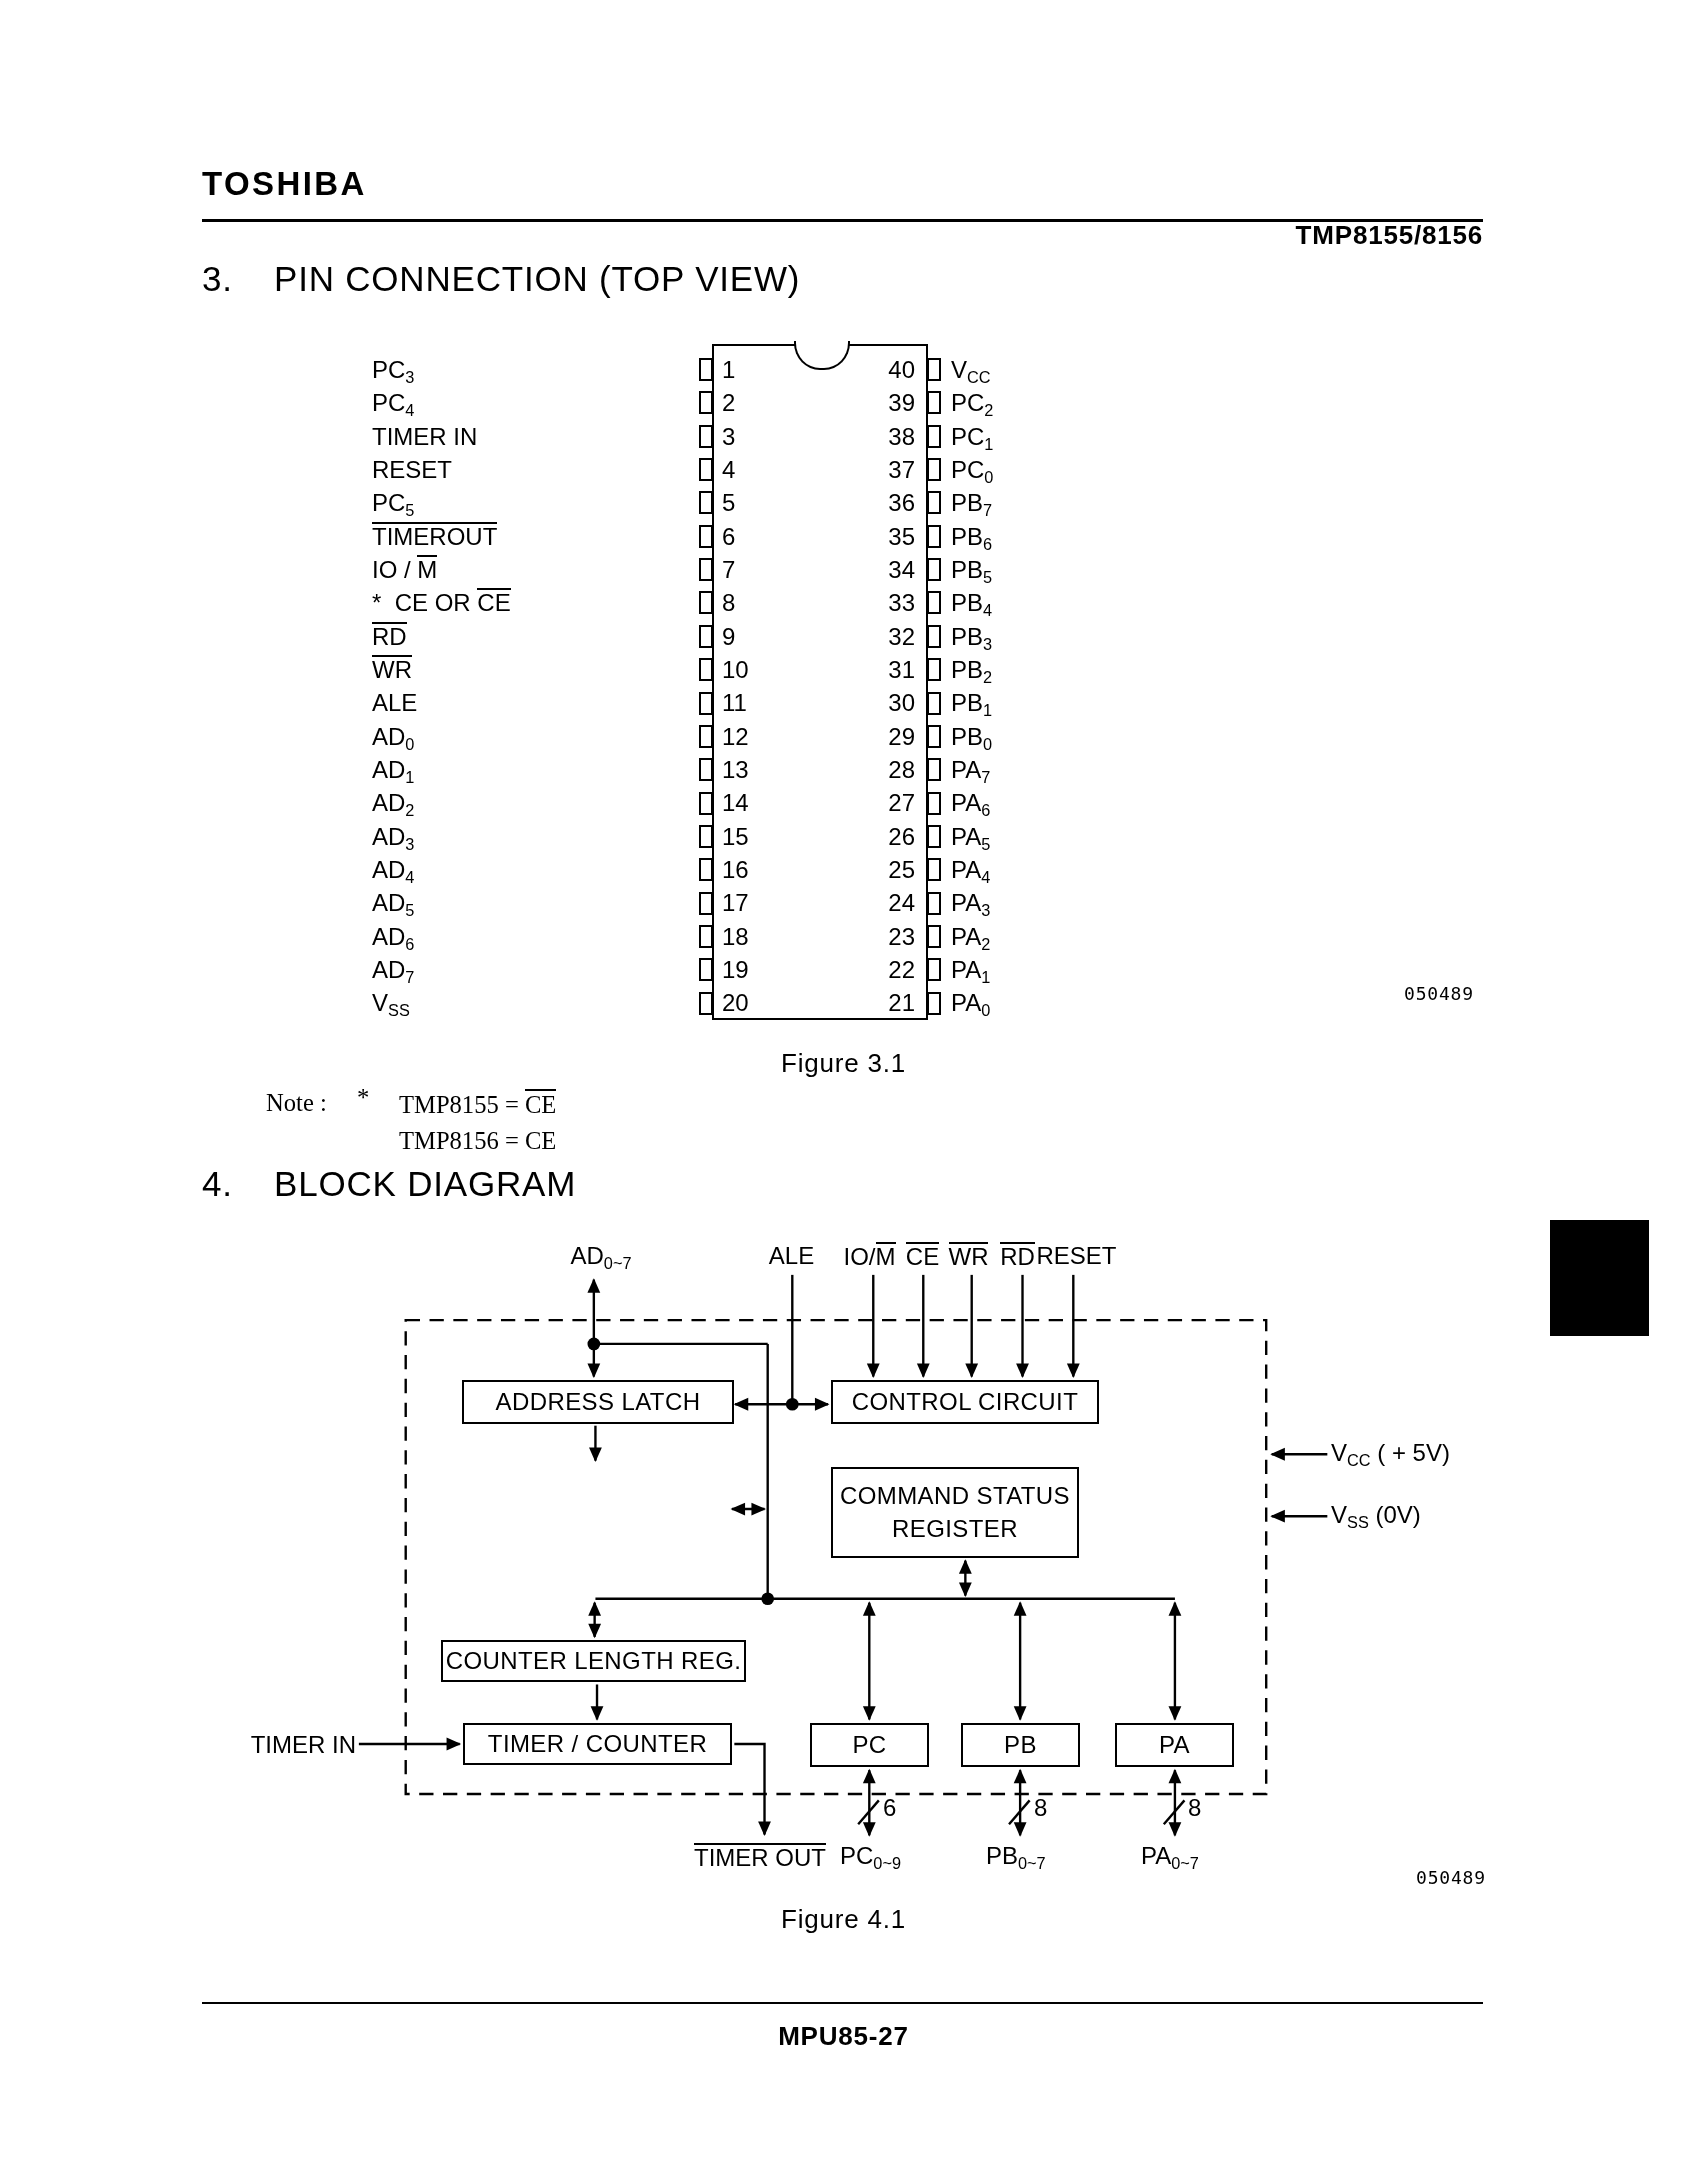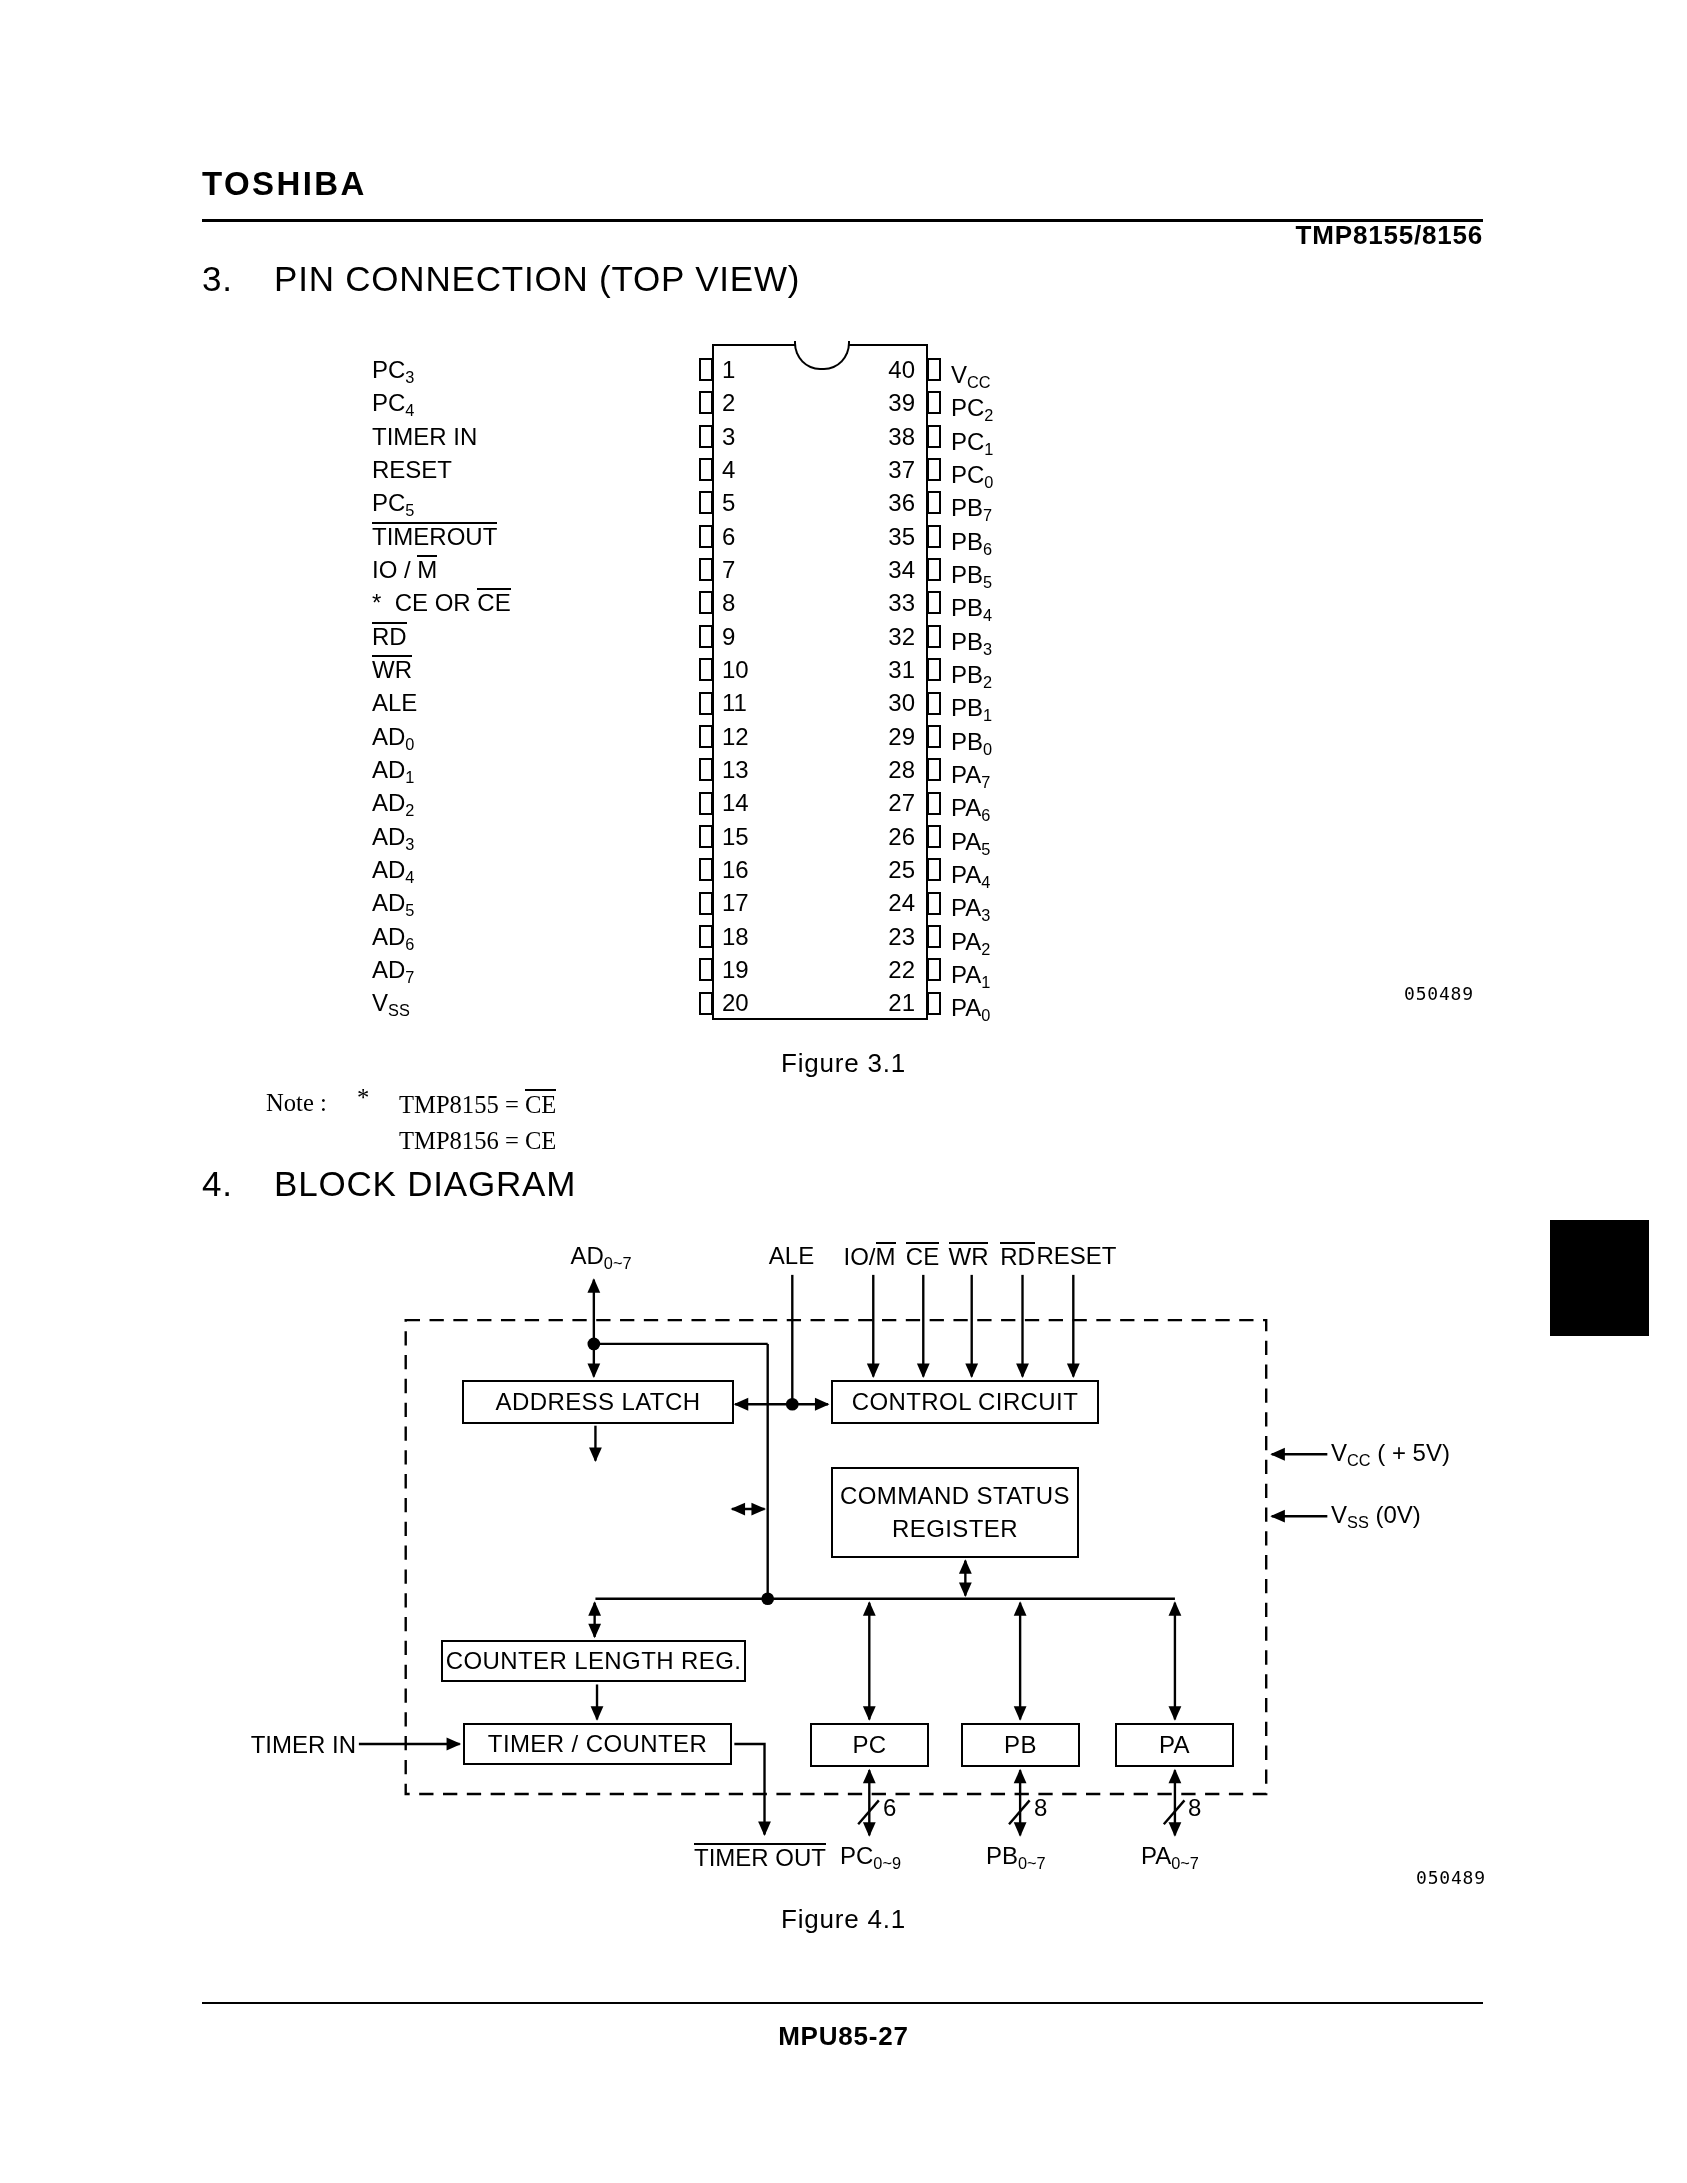--- a/index.html
+++ b/index.html
@@ -18,21 +18,21 @@
   .h-num{font-size:35px;letter-spacing:0.8px;}
   .h-title{font-size:35px;letter-spacing:0.8px;}
   .caption{font-size:26px;text-align:center;letter-spacing:0.8px;}
   .stamp{font-size:18px;letter-spacing:0.8px;}
   .notetxt{font-size:24.6px;}
   
   .ic{position:absolute;left:712px;top:344px;width:216px;height:676px;border:2.4px solid #000;box-sizing:border-box;background:#fff;}
   .notch{position:absolute;left:794px;top:341px;width:52px;height:27px;background:#fff;border:2.4px solid #000;border-top:none;
          border-bottom-left-radius:26px 27px;border-bottom-right-radius:26px 27px;}
   .pl{position:absolute;left:372px;width:318px;text-align:left;font-size:24px;line-height:30px;white-space:pre;}
-  .pr{position:absolute;left:951px;font-size:24px;line-height:40px;white-space:pre;}
+  .pr{position:absolute;left:951px;font-size:24px;line-height:30px;white-space:pre;}
   .pn{position:absolute;font-size:24px;line-height:30px;}
   .lnum{left:722px;}
   .rnum{left:842px;width:73px;text-align:right;}
   .psq{position:absolute;width:9.5px;height:19px;border:2.4px solid #000;background:#fff;}
   .lsq{left:699px;}
   .rsq{left:927px;}
   
   .bbox{position:absolute;border:2.4px solid #000;background:#fff;box-sizing:border-box;
         display:flex;flex-direction:column;align-items:center;justify-content:center;
         text-align:center;font-size:24px;letter-spacing:0.4px;line-height:1.35;}

